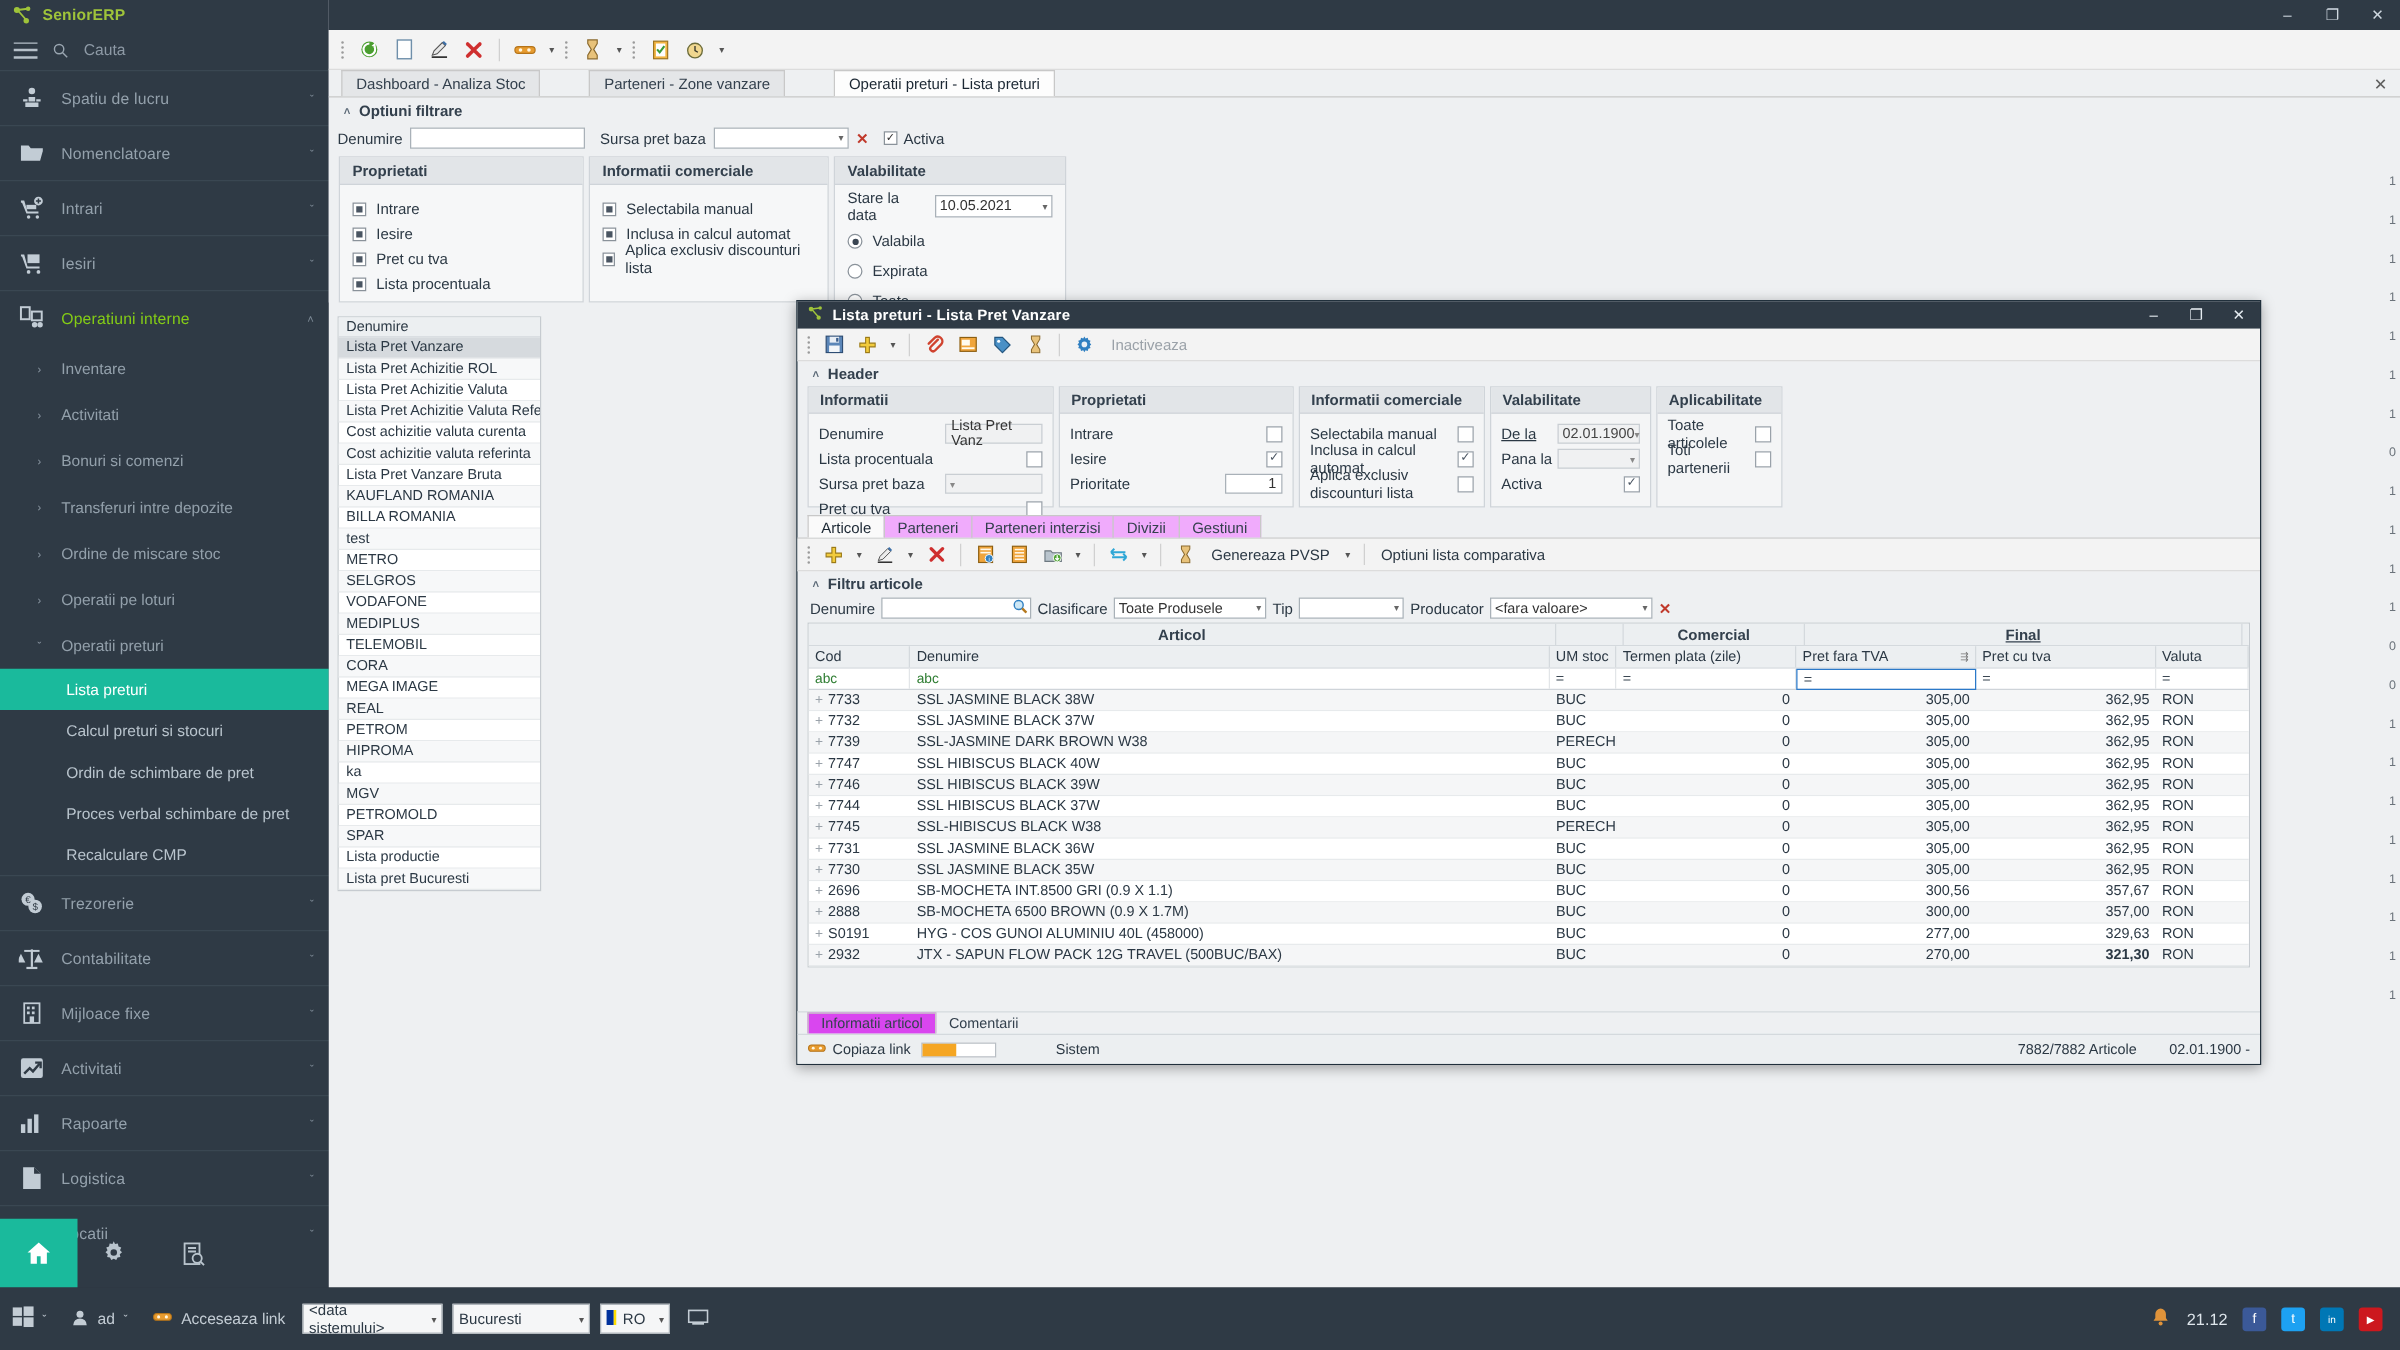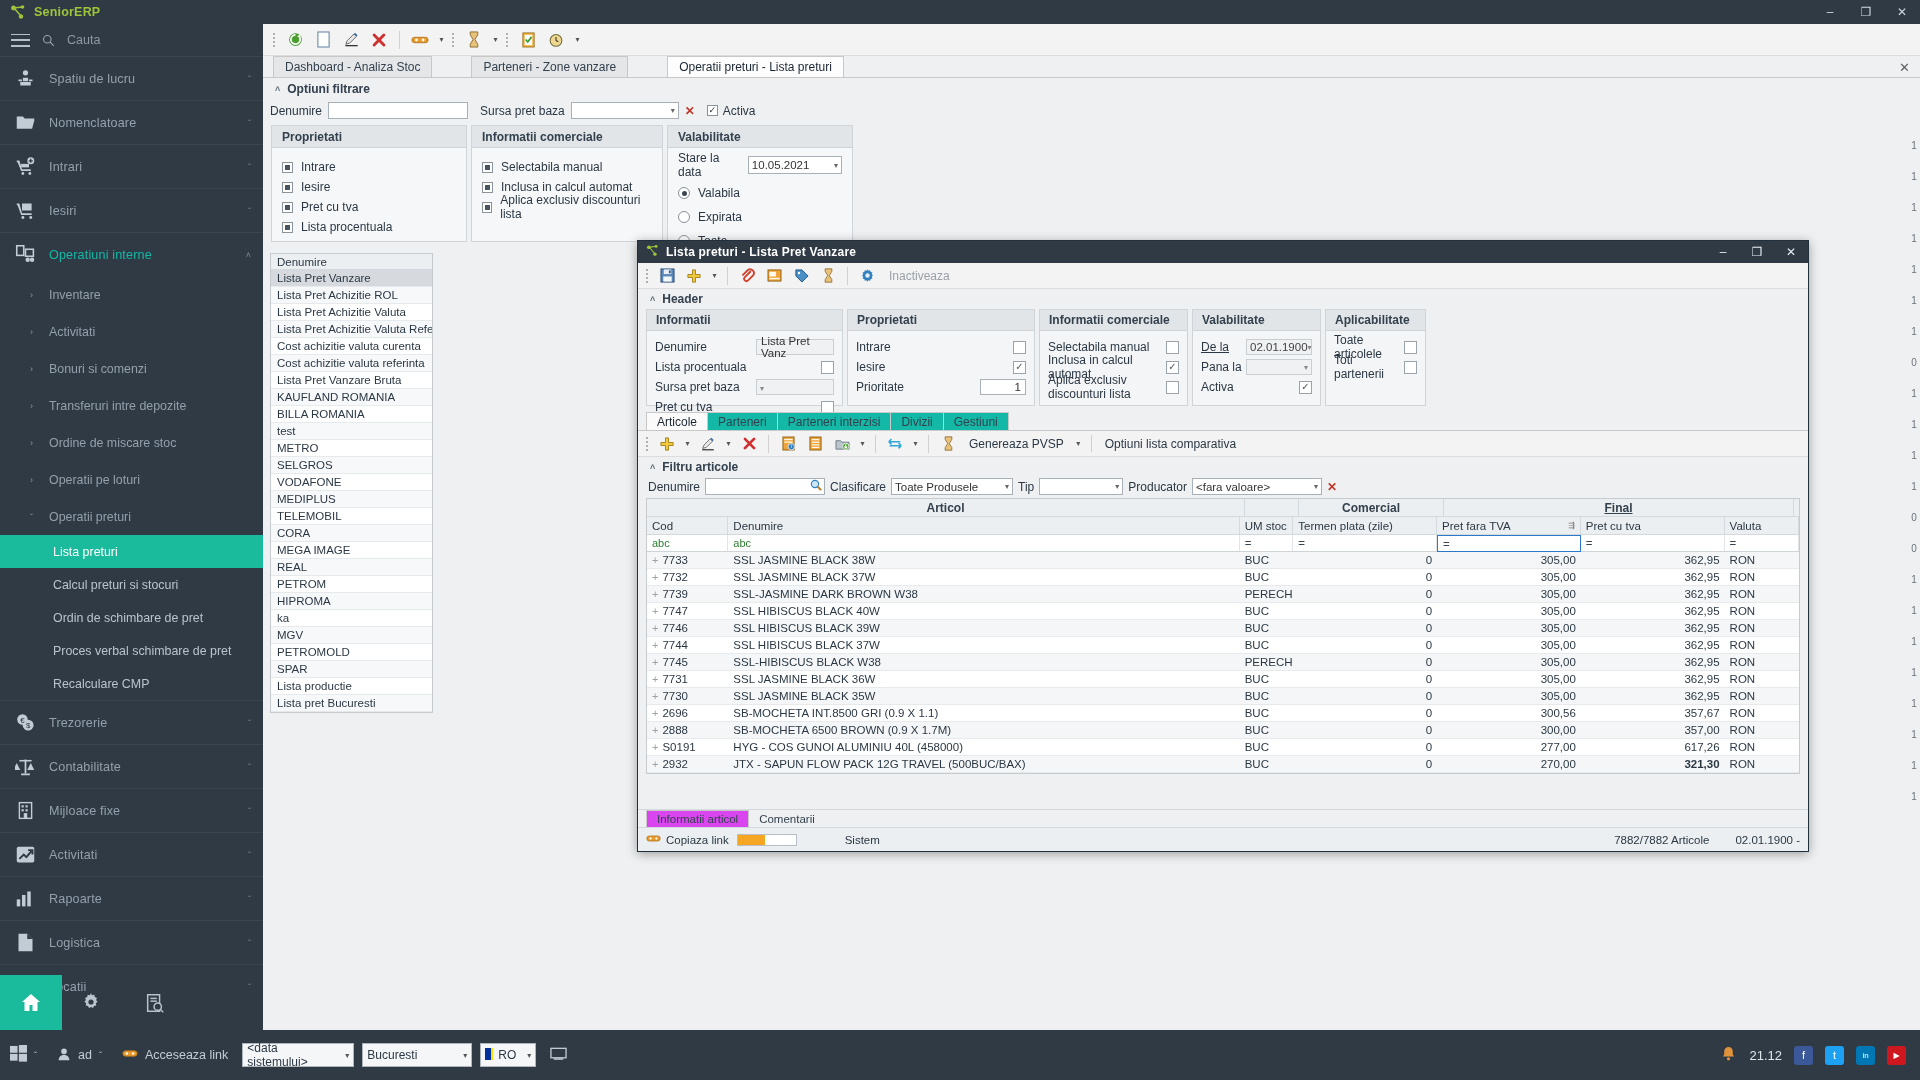--- a/index.html
+++ b/index.html
@@ -23,21 +23,21 @@
   .sb-search .burger { width:19px; height:13px; display:flex;flex-direction:column;justify-content:space-between;}
   .sb-search .burger i { display:block;height:1.6px;background:#b6c0c9; }
   .sb-search .mag { width:13px;height:13px; }
   .sb-search .stxt { font-size:12.5px; color:#8d99a5; }
   .sb-group {
     height:44px; display:flex; align-items:center; gap:13px; padding:0 12px 0 14px;
     border-top:1px solid #3a4752; cursor:pointer; position:relative;
   }
   .sb-group .gi { width:22px;height:22px;flex:0 0 22px; display:flex;align-items:center;justify-content:center;}
   .sb-group .gl { flex:1; font-size:12.6px; color:#94a1ac; letter-spacing:.15px;}
-  .sb-group.act .gl { color:#14b8a6;}
+  .sb-group.act .gl { color:#84cc16;}
   .sb-group .chev { font-size:9px; color:#7d8a96; }
   .sb-sub {
     height:37px; display:flex; align-items:center; gap:10px; padding-left:30px; cursor:pointer;
   }
   .sb-sub .c { font-size:9px; color:#8d99a5; width:9px;}
   .sb-sub .l { font-size:12.4px; color:#93a0ab;}
   .sb-leaf { height:33px; display:flex;align-items:center; padding-left:53px; font-size:12.4px; color:#b9c4cd; cursor:pointer;}
   .sb-leaf.sel { background:#1aba9c; color:#fff; }
   #sidebar-bottom {
     position:absolute; left:0; bottom:0; width:263px; height:55px;
@@ -117,21 +117,21 @@
   .hcard .hb { padding:6px 8px; }
   .frm { display:flex; align-items:center; height:20px; font-size:12px; color:#2b3844;}
   .frm .lb { flex:1; }
   .frm .lb.u { text-decoration:underline; }
   .val-ro { height:16px; background:#f0f1f2; border:1px solid #c9ced3; font-size:11.5px; display:flex;align-items:center;padding:0 4px;color:#333;}
   .val-in { height:16px; background:#fff; border:1px solid #a9b1b8; font-size:11.5px; display:flex;align-items:center;justify-content:flex-end;padding:0 4px;color:#333;}
   .val-cb { height:16px; background:#f0f1f2; border:1px solid #c9ced3; font-size:11.5px; display:flex;align-items:center;padding:0 3px;color:#444;}
   .val-cb .cd{margin-left:auto;font-size:8px;color:#888;}
   .chk2 { width:13px;height:13px;border:1px solid #9aa2aa;background:#fff;display:inline-flex;align-items:center;justify-content:center;font-size:10px;color:#4a5562;line-height:1;}
   #mtabs { height:19px; display:flex; align-items:flex-end; padding-left:8px; border-bottom:1px solid #c8c8c8; margin-top:6px;}
-  .mtab { height:18px; padding:0 10px; display:flex;align-items:center; font-size:12px; background:#14b8a6; border:1px solid #c8c8c8;border-bottom:none;color:#33404d;cursor:pointer;margin-right:-1px;}
+  .mtab { height:18px; padding:0 10px; display:flex;align-items:center; font-size:12px; background:#f0abfc; border:1px solid #c8c8c8;border-bottom:none;color:#33404d;cursor:pointer;margin-right:-1px;}
   .mtab.active{ background:#fafafa; color:#1b2733;}
   #mtoolbar2 { height:26px; background:#f3f3f3; border-bottom:1px solid #dcdcdc; display:flex;align-items:center;padding-left:6px;gap:1px;}
   .m2lbl{font-size:12px;color:#2b3844;padding:0 7px;}
   .m2sep{width:1px;height:17px;background:#d0d0d0;margin:0 5px;}
   #filtrow { display:flex; align-items:center; gap:5px; padding:2px 0 3px 10px;}
   
   #tbl { margin:0 8px; border:1px solid #c6cbd0; background:#fff; }
   .thg { display:flex; height:18px; background:#eceff1; border-bottom:1px solid #d4d9dd; font-weight:bold; font-size:12px; color:#33404d;}
   .thg .g { display:flex;align-items:center;justify-content:center; border-right:1px solid #d4d9dd;}
   .thr { display:flex; height:18px; background:#eceff1; border-bottom:1px solid #d4d9dd; font-size:11.5px; color:#2b3844;}
@@ -1072,21 +1072,21 @@
             <div class="c r" style="width: 145px;">300,00</div>
             <div class="c r" style="width: 145px;">357,00</div>
             <div class="c" style="width: 75px;">RON</div>
           </div>
           <div class="tr">
             <div class="c" style="width: 82px;"><span class="plus">+</span>S0191</div>
             <div class="c" style="width: 516px;">HYG - COS GUNOI ALUMINIU  40L (458000)</div>
             <div class="c" style="width: 54px;">BUC</div>
             <div class="c r" style="width: 145px;">0</div>
             <div class="c r" style="width: 145px;">277,00</div>
-            <div class="c r" style="width: 145px;">617,26</div>
+            <div class="c r" style="width: 145px;">329,63</div>
             <div class="c" style="width: 75px;">RON</div>
           </div>
           <div class="tr">
             <div class="c" style="width: 82px;"><span class="plus">+</span>2932</div>
             <div class="c" style="width: 516px;">JTX - SAPUN FLOW PACK 12G TRAVEL (500BUC/BAX)</div>
             <div class="c" style="width: 54px;">BUC</div>
             <div class="c r" style="width: 145px;">0</div>
             <div class="c r" style="width: 145px;">270,00</div>
             <div class="c r" style="width: 145px; font-weight: bold;">321,30</div>
             <div class="c" style="width: 75px;">RON</div>

